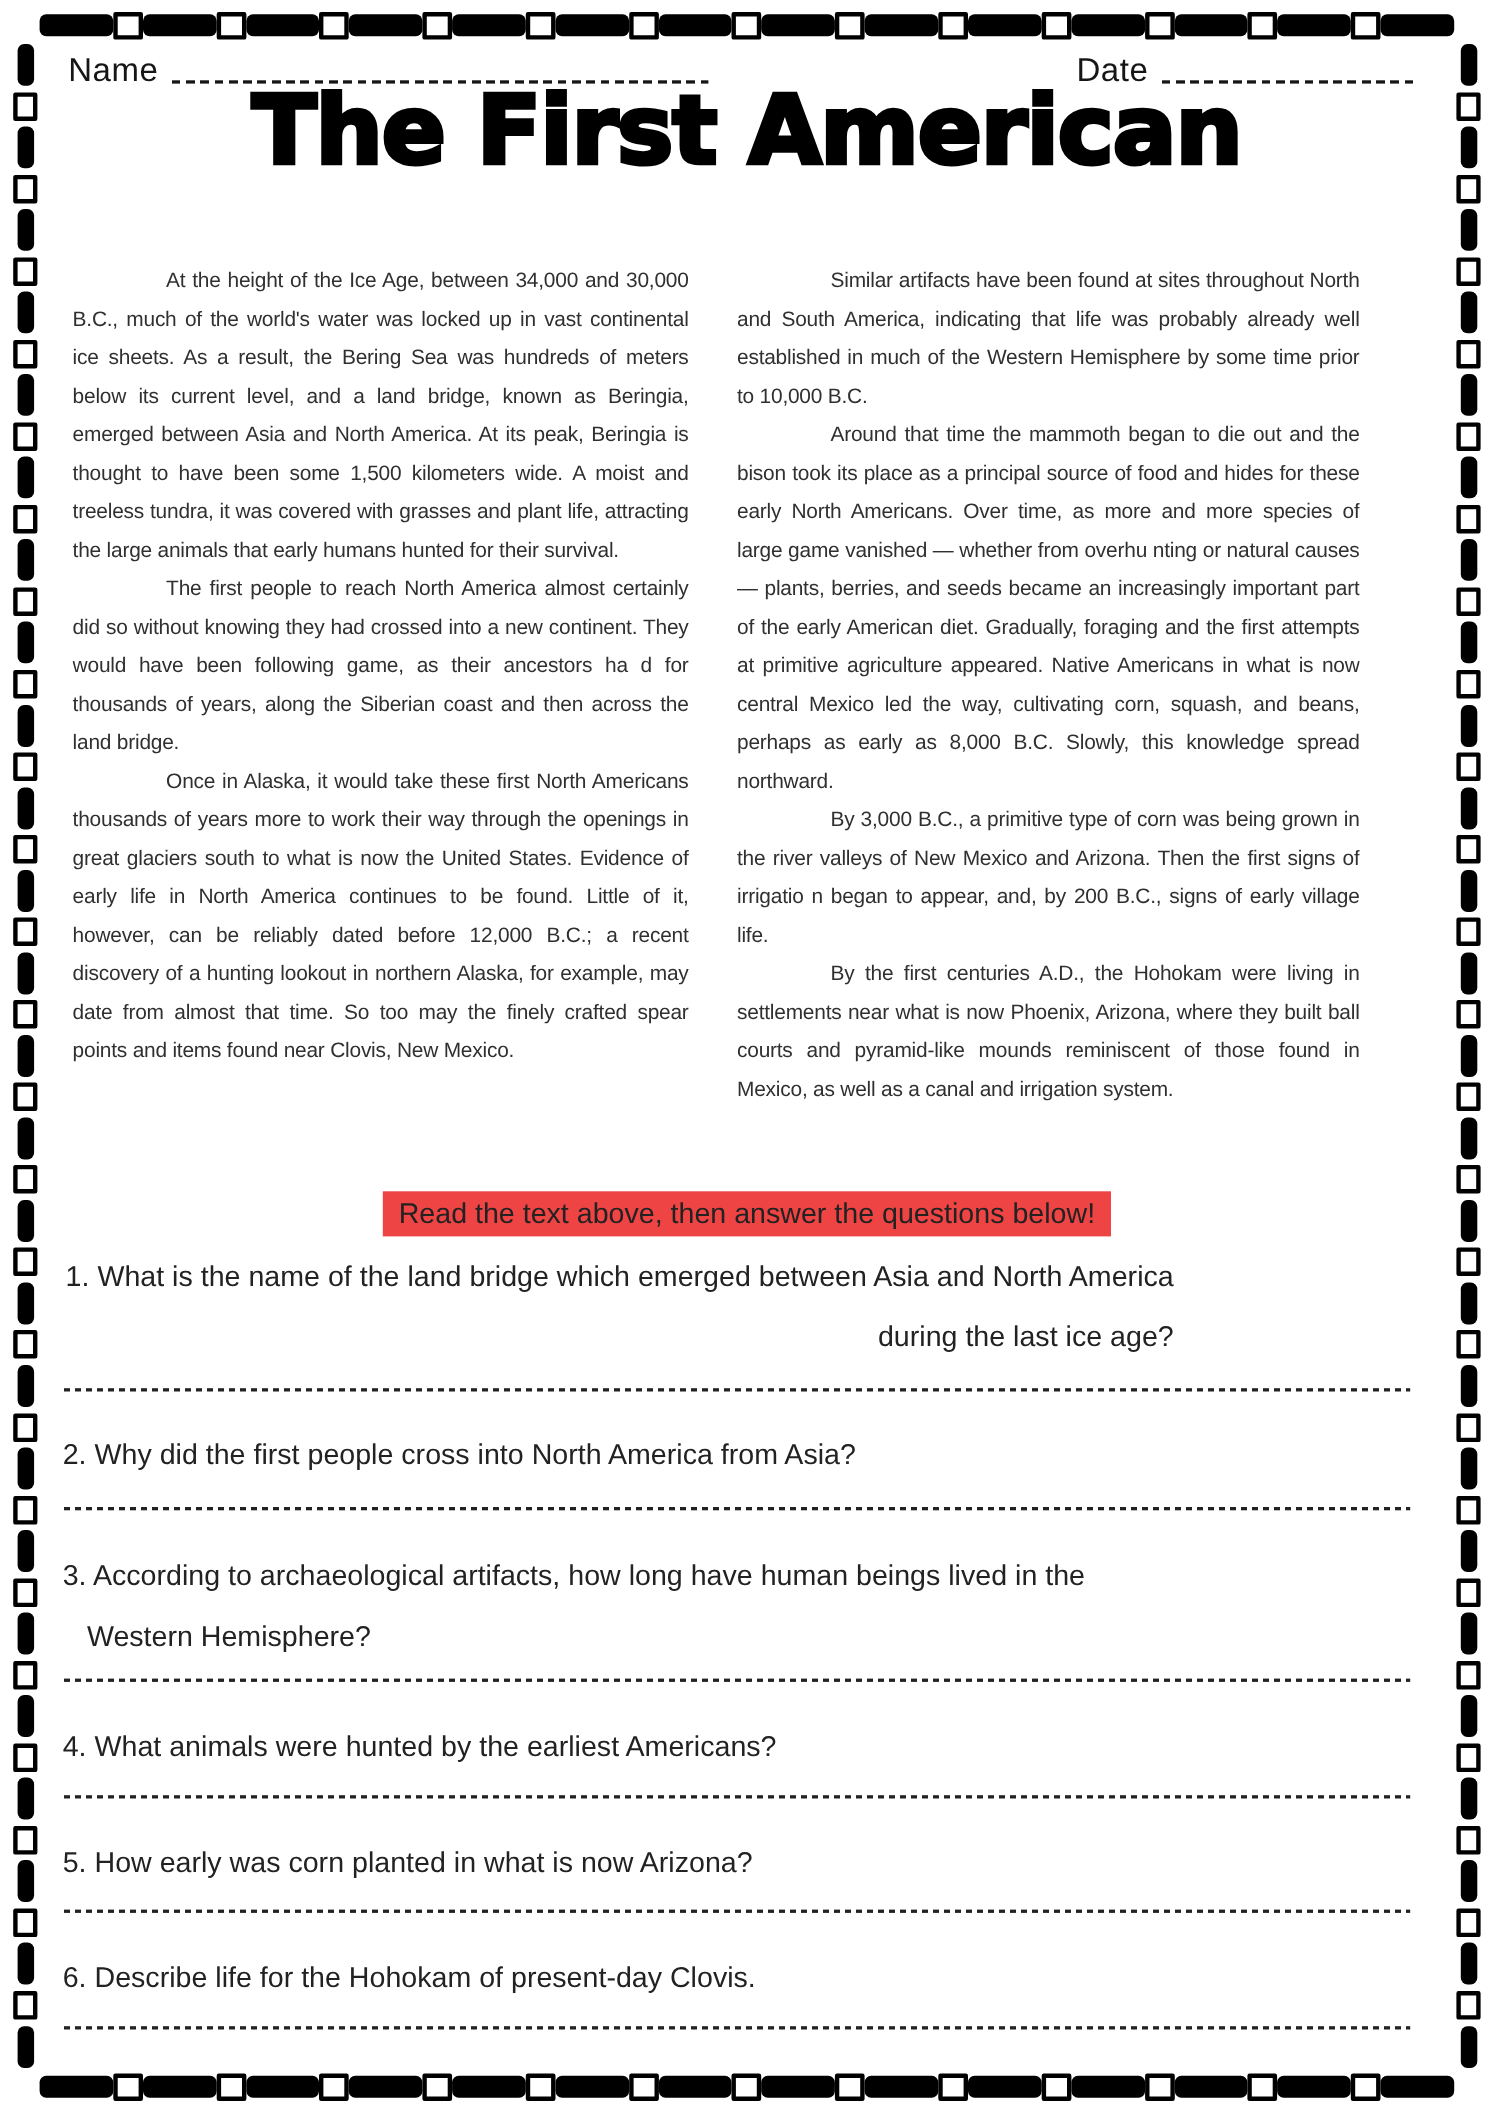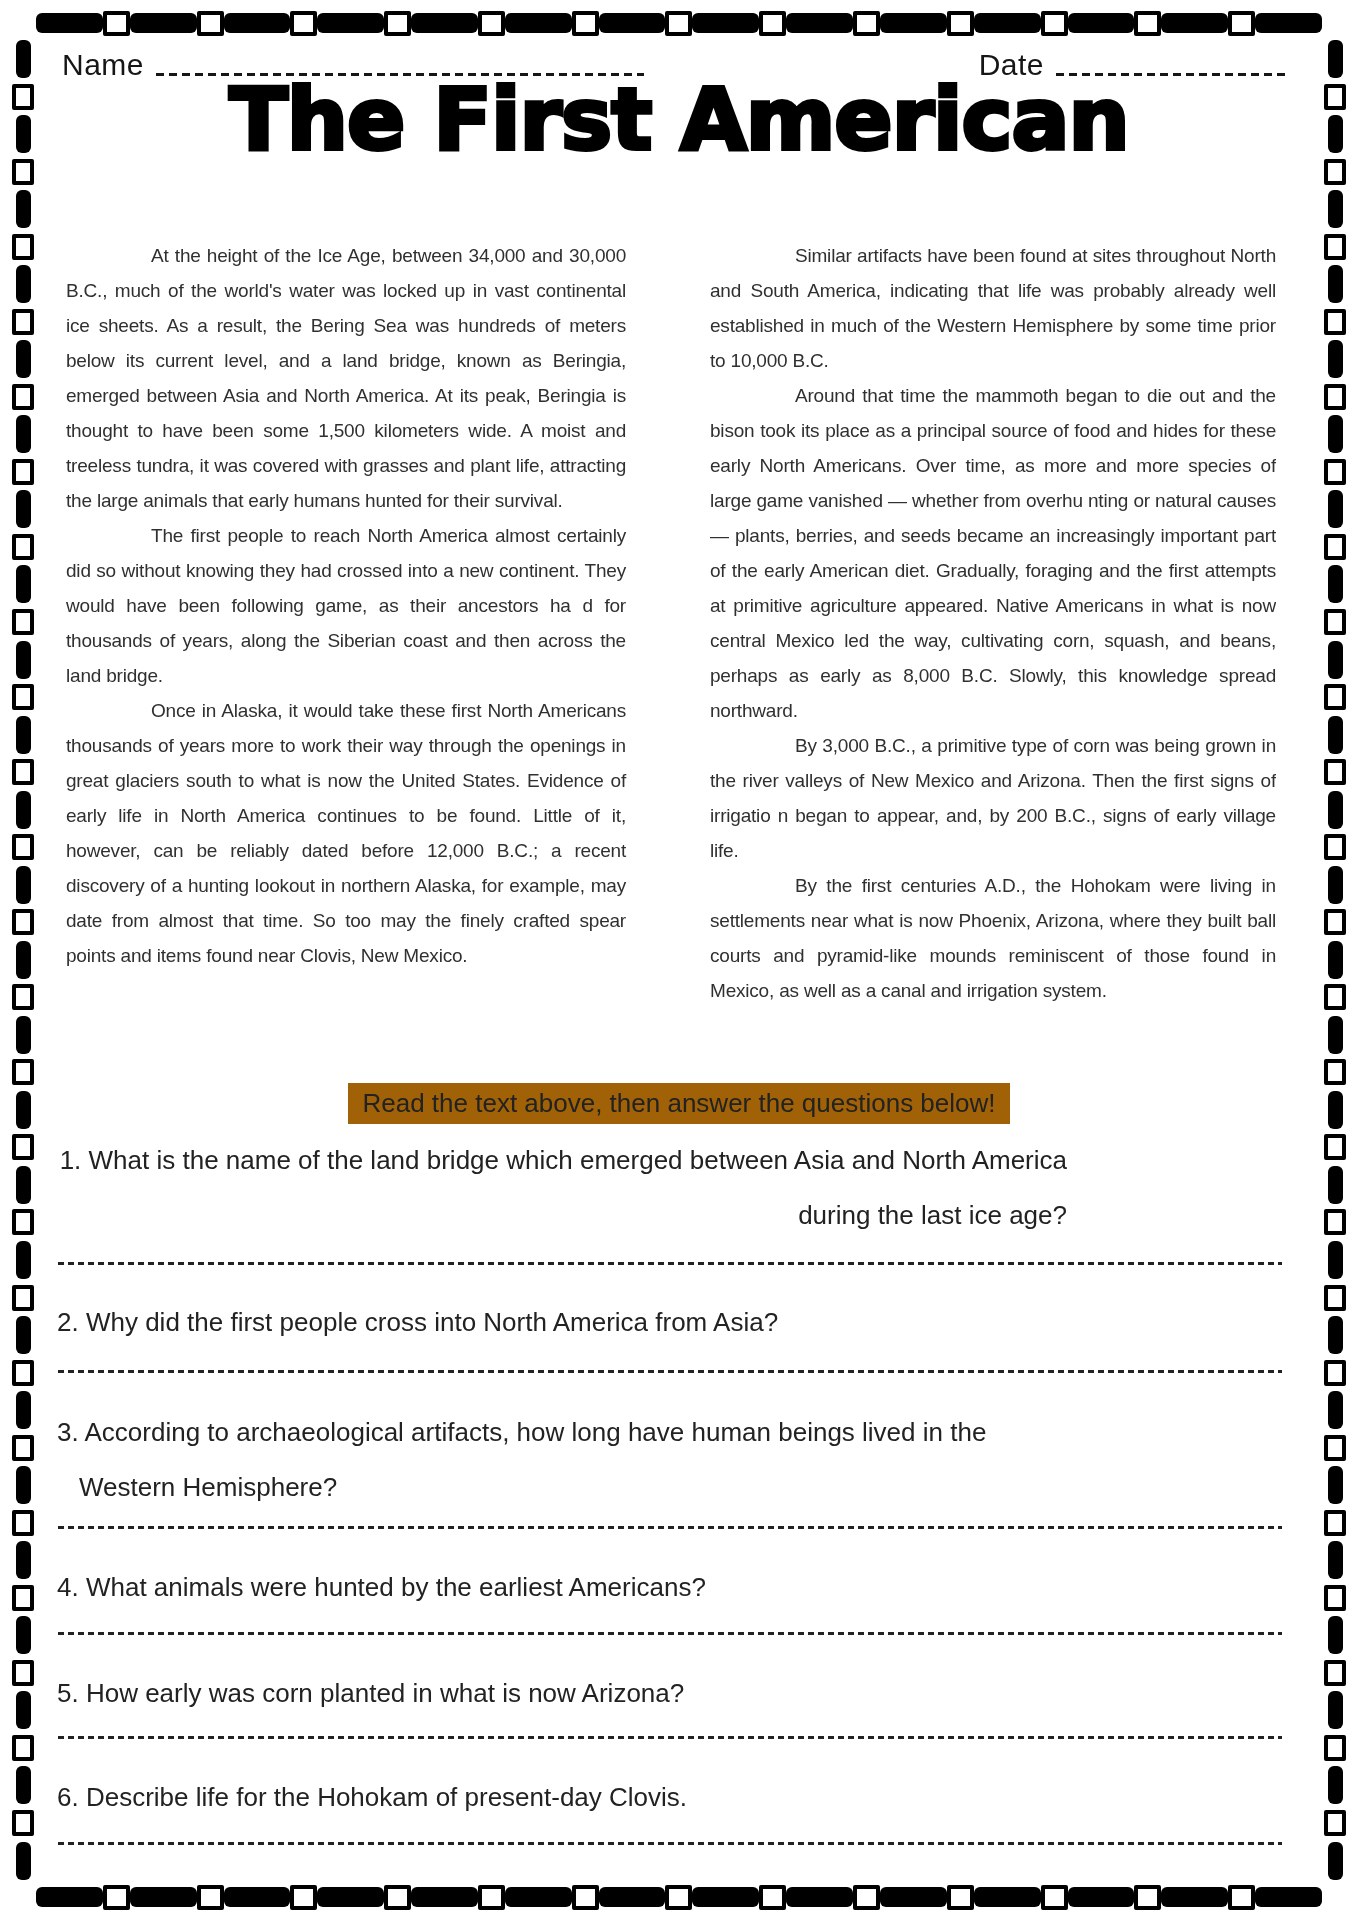--- a/index.html
+++ b/index.html
@@ -29,28 +29,28 @@
   .date-line{width:232px;}
   .spacer{flex:1;}
 
   .page-title{
     position:absolute;top:74px;left:0;width:100%;text-align:center;
     font-family:"DejaVu Sans",sans-serif;font-weight:bold;font-size:86px;line-height:1.05;
     letter-spacing:-1px;color:#000;-webkit-text-stroke:4px #000;
   }
 
   
-  .columns{position:absolute;top:238px;left:66px;display:flex;gap:84px;height:852px;overflow:hidden;}
+  .columns{position:absolute;top:238px;left:66px;display:flex;gap:44px;height:852px;overflow:hidden;}
   .col{width:560px;font-size:19px;line-height:35px;color:#303030;text-align:justify;letter-spacing:-0.2px;}
   .col.right{width:566px;}
   .col p{margin:0;text-indent:85px;}
 
   
   .instruction{position:absolute;top:1083px;left:0;width:100%;text-align:center;}
-  .instruction span{display:inline-block;background:#a16207;color:#222;font-size:26px;padding:5px 14px;}
+  .instruction span{display:inline-block;background:#ef4444;color:#222;font-size:26px;padding:5px 14px;}
 
   
   .question{position:absolute;left:57px;width:988px;font-size:26px;line-height:55px;color:#222;
     padding-left:22px;text-indent:-22px;}
   .q1{top:1133px;text-align:right;}
   .q2{top:1295px;}
   .q3{top:1405px;}
   .q4{top:1560px;}
   .q5{top:1666px;}
   .q6{top:1770px;}

